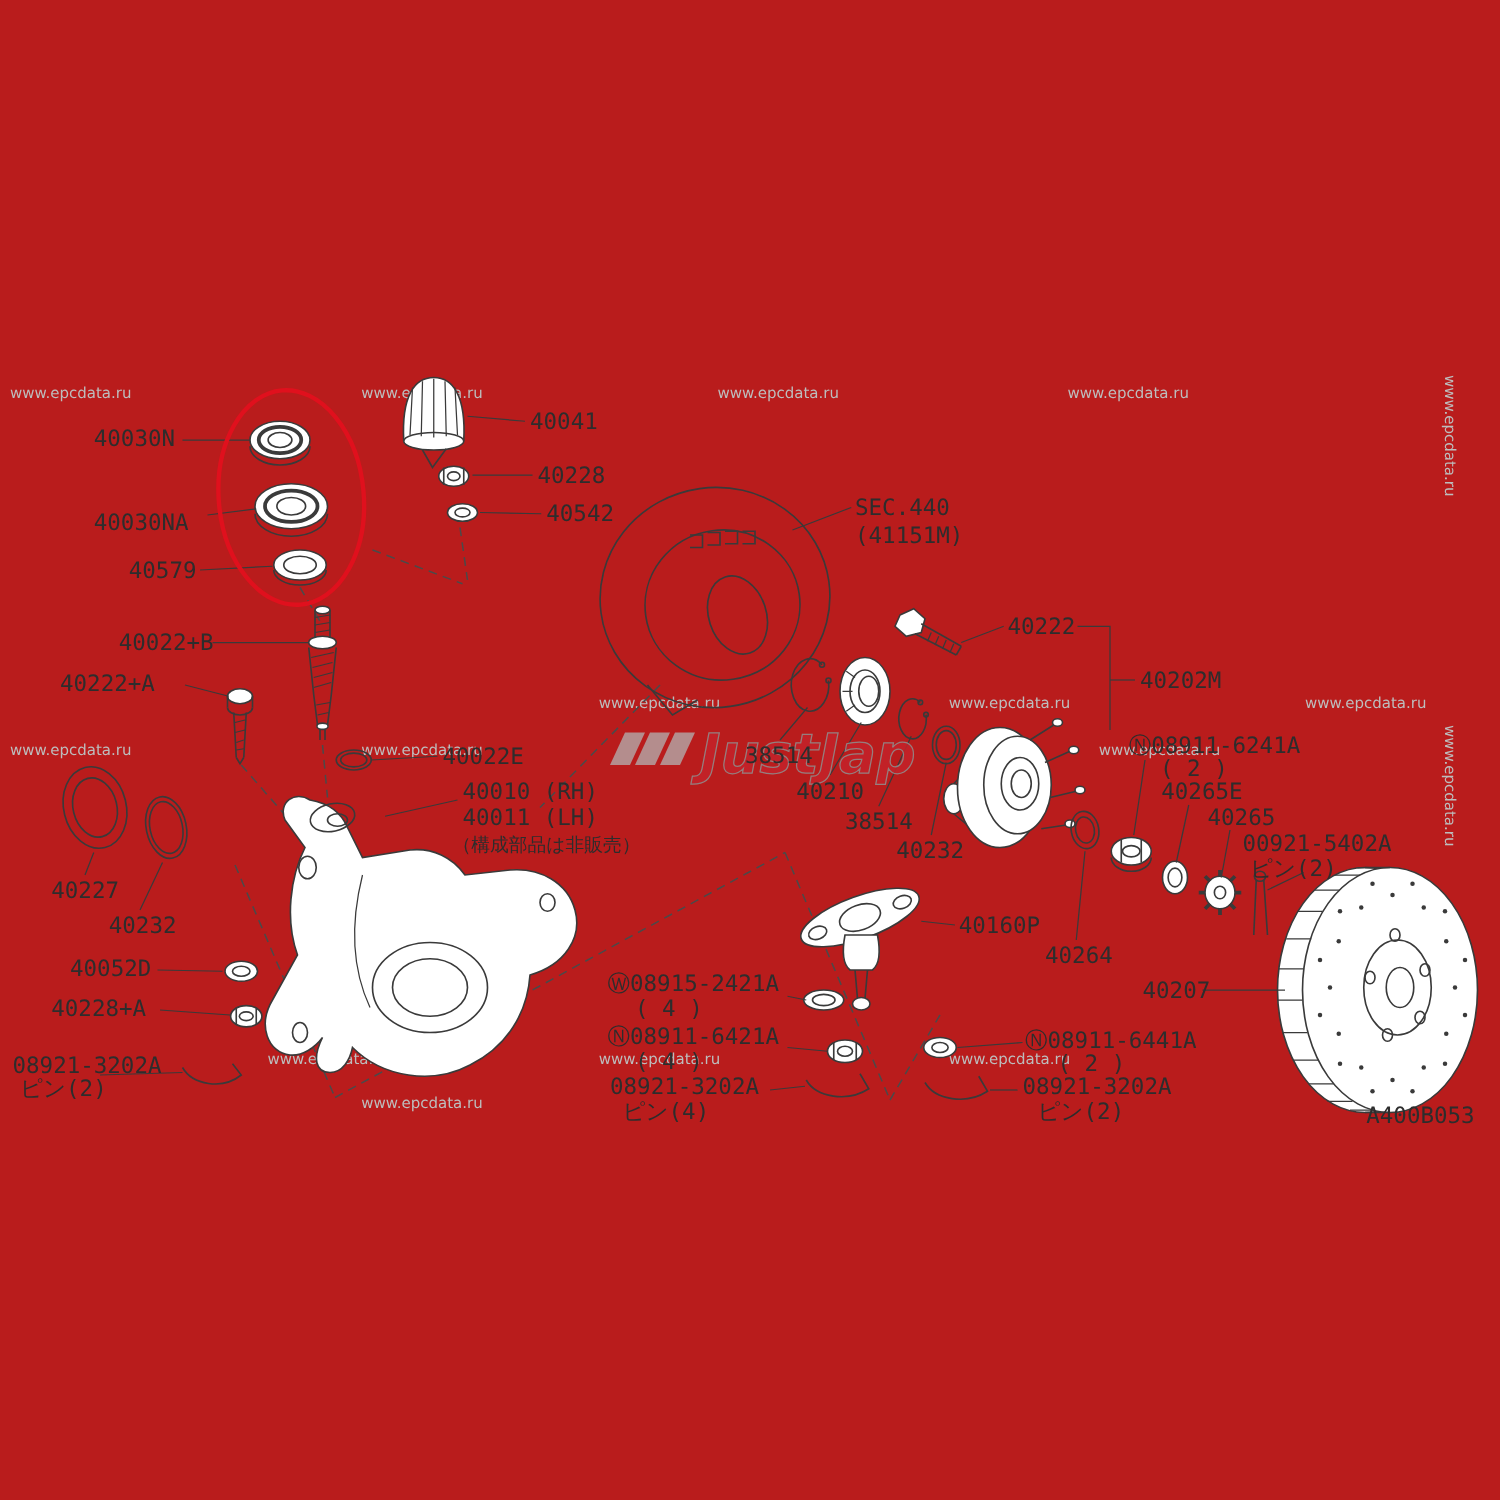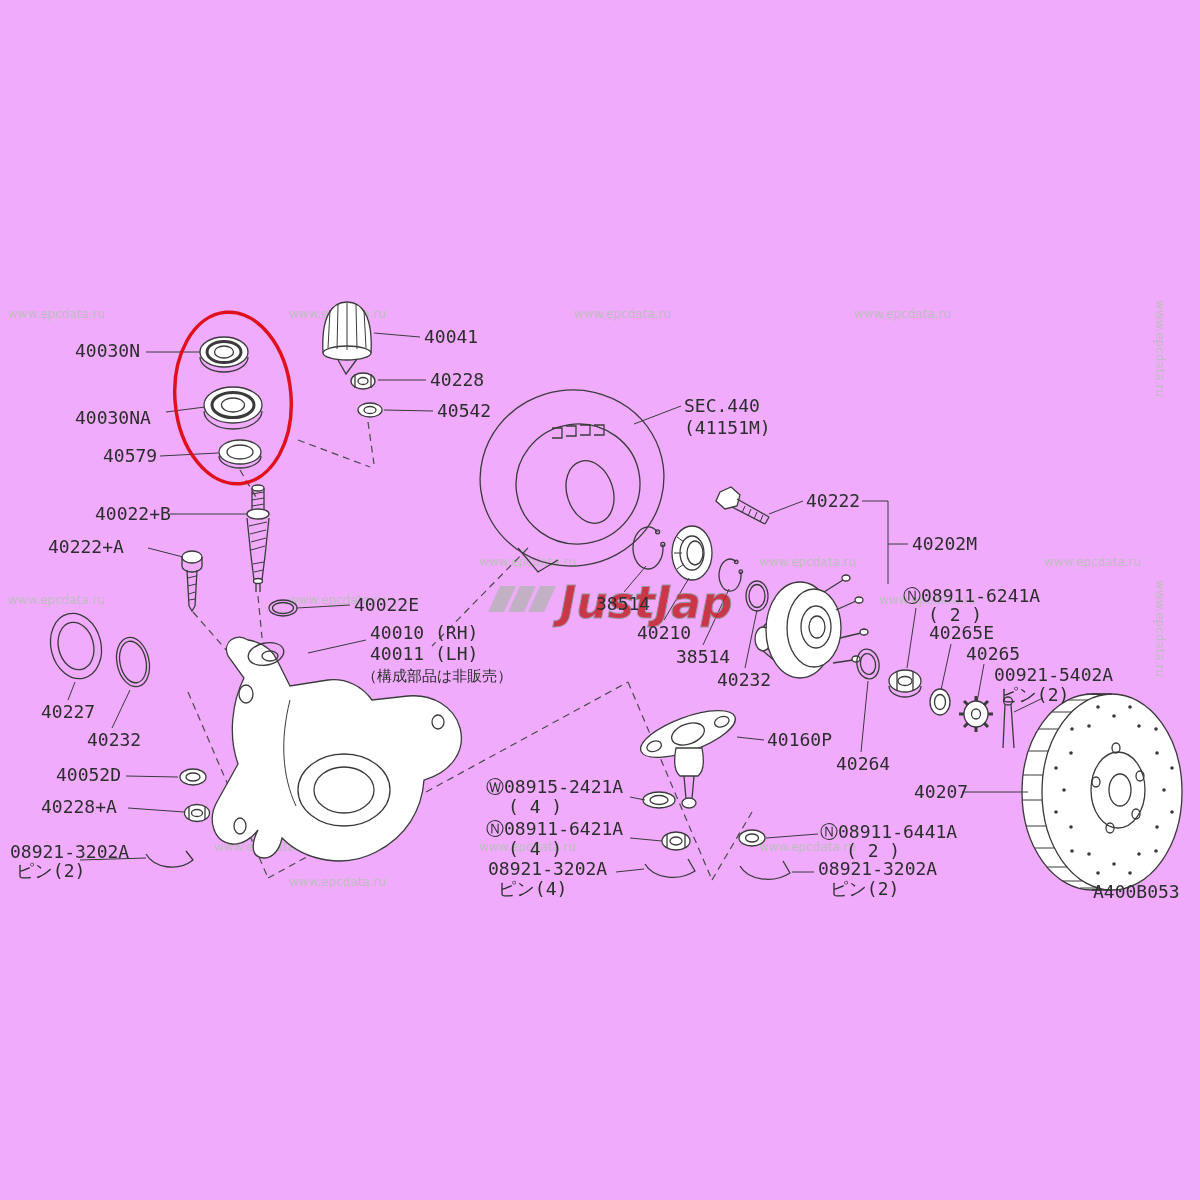--- a/index.html
+++ b/index.html
@@ -1,16 +1,16 @@
 <!DOCTYPE html>
 <html><head>
 <meta charset="utf-8">
 <style>
   html,body{margin:0;padding:0;background:#fff;}
-  .canvas{position:relative;width:1200px;height:1200px;background:#f0abfc;overflow:hidden;}
+  .canvas{position:relative;width:1200px;height:1200px;background:#b91c1c;overflow:hidden;}
   svg{position:absolute;left:0;top:0;}
   .s{fill:none;stroke:#3a3a3a;stroke-width:1.3;}
   .sf{fill:#ffffff;stroke:#3a3a3a;stroke-width:1.3;}
   .thick{fill:none;stroke:#3a3a3a;stroke-width:3;}
   .thin{fill:none;stroke:#3a3a3a;stroke-width:1;}
   .leader{stroke:#3a3a3a;stroke-width:1;fill:none;}
   .dash{stroke:#4a4a4a;stroke-width:1.2;stroke-dasharray:7 5;fill:none;}
   .dot{fill:#3a3a3a;stroke:none;}
   .lbl{font-family:"DejaVu Sans Mono",monospace;font-size:18px;fill:#2d2d2d;}
   .lbl-s{font-family:"DejaVu Sans Mono",monospace;font-size:15px;fill:#2d2d2d;}

